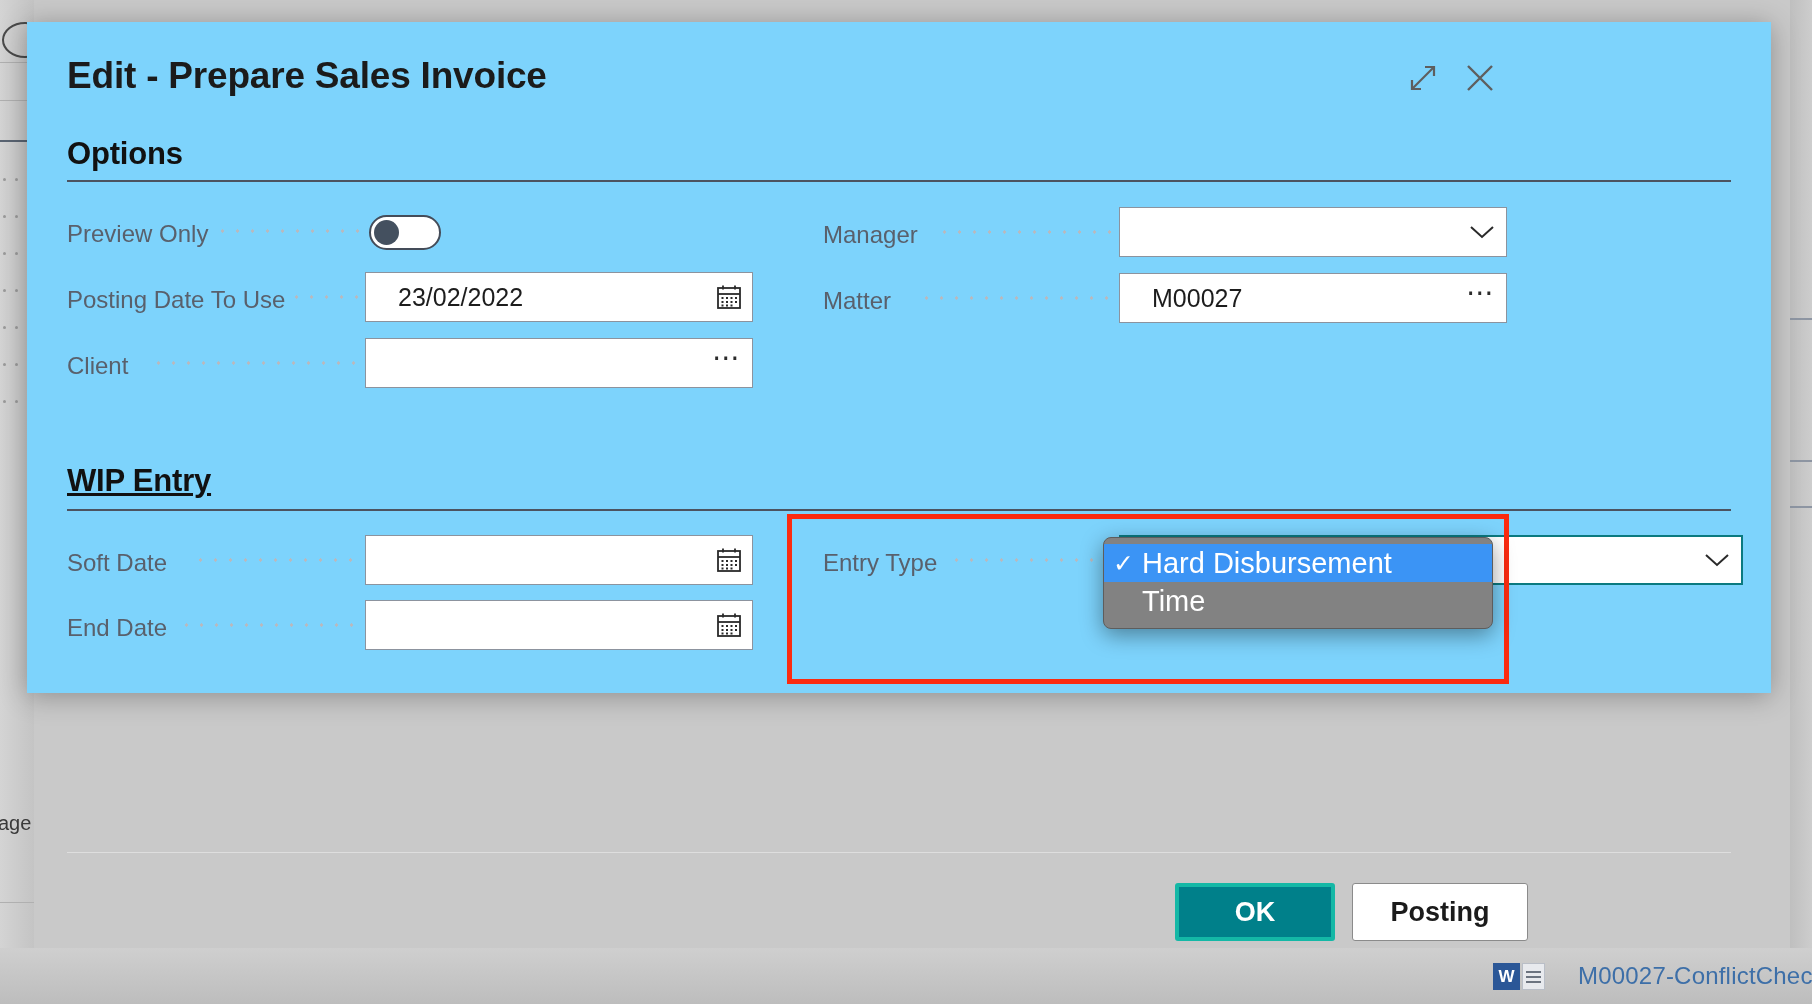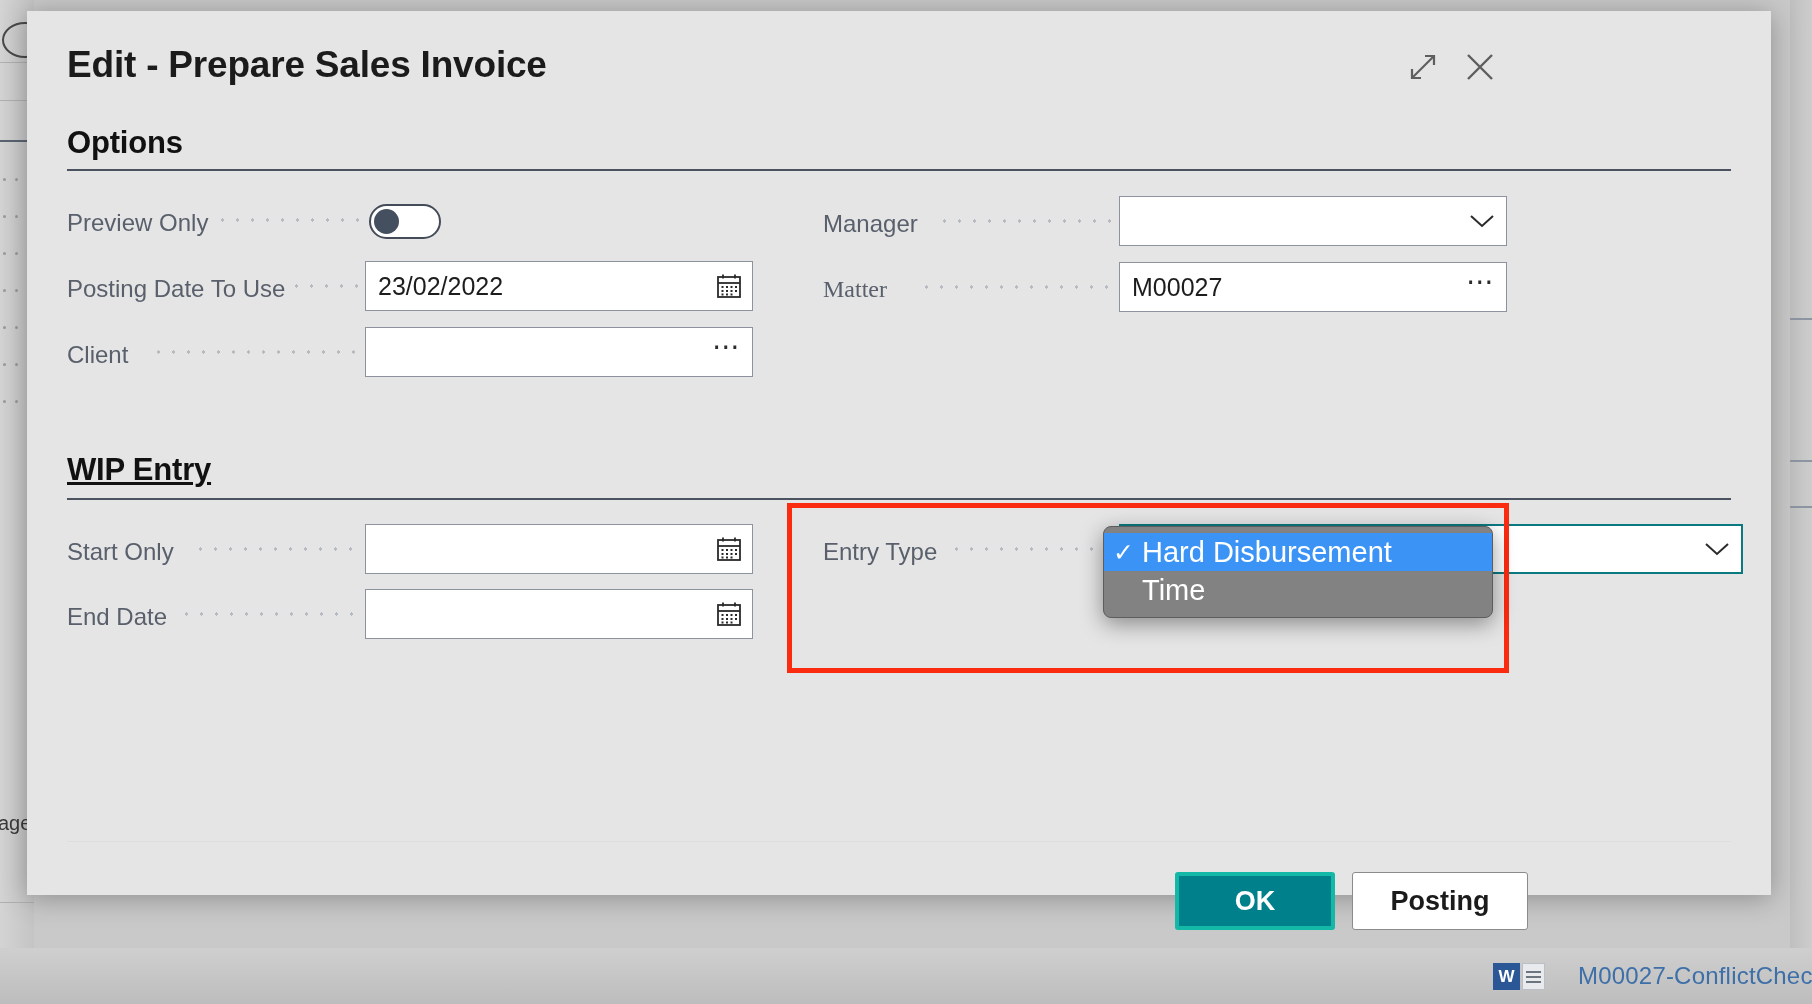--- a/index.html
+++ b/index.html
@@ -60,23 +60,23 @@
     position: absolute; right: 0; top: 0; width: 22px; height: 948px;
     background: linear-gradient(to left,#cdcdcd,#bfbfbf);
   }
   .bd-right-tick {
     position: absolute; right: 0; width: 22px; height: 2px; background: #8d95a2;
   }
 
   
   .dialog {
     position: absolute;
-    left: 27px; top: 11px;
-    width: 1744px; height: 884px;
-    background: #e5e5e5;
+    left: 27px; top: 22px;
+    width: 1744px; height: 671px;
+    background: #7dd3fc;
     box-shadow: 0 3px 26px rgba(0,0,0,.30);
   }
 
   .dlg-title {
     position: absolute; left: 40px; top: 33px;
     font-size: 37px; font-weight: bold; color: #1b1b1b;
     letter-spacing: -0.2px; white-space: nowrap;
   }
   .win-btn {
     position: absolute; top: 32px;
@@ -107,21 +107,21 @@
     position: absolute; height: 22px;
     background-image: radial-gradient(circle, #b6bac1 1.6px, transparent 1.7px);
     background-size: 15px 22px;
     background-repeat: repeat-x;
     background-position: 0 center;
   }
   .input-box {
     position: absolute;
     background: #ffffff;
     border: 1px solid #8c939e;
-    display: flex; align-items: center;
+    display: flex; align-items: center; padding-left: 20px;
   }
   .input-box.focused { border: 2px solid #0b7a80; }
   .input-val {
     font-size: 25px; color: #1d1d1d;
     padding-left: 12px; white-space: nowrap;
   }
   .box-adorn {
     position: absolute; right: 10px; top: 50%; transform: translateY(-50%);
     display: flex; align-items: center; justify-content: center;
     color: #2a2a2a;
@@ -313,31 +313,31 @@
   <div class="leader" style="left:910px;top:199px;width:178px;"></div>
   <div class="input-box" style="left:1092px;top:185px;width:388px;height:50px;">
     <span class="input-val" title=""></span>
     <span class="box-adorn chevron">
       <svg width="28" height="18" viewBox="0 0 28 18">
         <path d="M3 4 L14 14 L25 4" fill="none" stroke="#2a2a2a" stroke-width="2"></path>
       </svg>
     </span>
   </div>
 
-  <div class="field-label" style="left:796px;top:265px;font-family:Liberation Serif, serif;">Matter</div>
+  <div class="field-label" style="left:796px;top:265px;">Matter</div>
   <div class="leader" style="left:892px;top:265px;width:196px;"></div>
   <div class="input-box" style="left:1092px;top:251px;width:388px;height:50px;">
     <span class="input-val" title="">M00027</span>
     <span class="box-adorn ellipsis-btn">⋯</span>
   </div>
 
   <div class="section-title" style="left:40px;top:441px;text-decoration:underline;">WIP Entry</div>
   <div class="section-rule" style="left:40px;top:487px;width:1664px;"></div>
 
-  <div class="field-label" style="left:40px;top:527px;">Start Only</div>
+  <div class="field-label" style="left:40px;top:527px;">Soft Date</div>
   <div class="leader" style="left:166px;top:527px;width:168px;"></div>
   <div class="input-box" style="left:338px;top:513px;width:388px;height:50px;">
     <span class="input-val" title=""></span>
     <span class="box-adorn">
       <svg width="26" height="26" viewBox="0 0 26 26">
         <rect x="2" y="4" width="22" height="20" fill="none" stroke="#2a2a2a" stroke-width="1.8"></rect>
         <line x1="2" y1="10" x2="24" y2="10" stroke="#2a2a2a" stroke-width="1.8"></line>
         <line x1="7" y1="1.5" x2="7" y2="5.5" stroke="#2a2a2a" stroke-width="1.8"></line>
         <line x1="19" y1="1.5" x2="19" y2="5.5" stroke="#2a2a2a" stroke-width="1.8"></line>
         <g fill="#2a2a2a">

